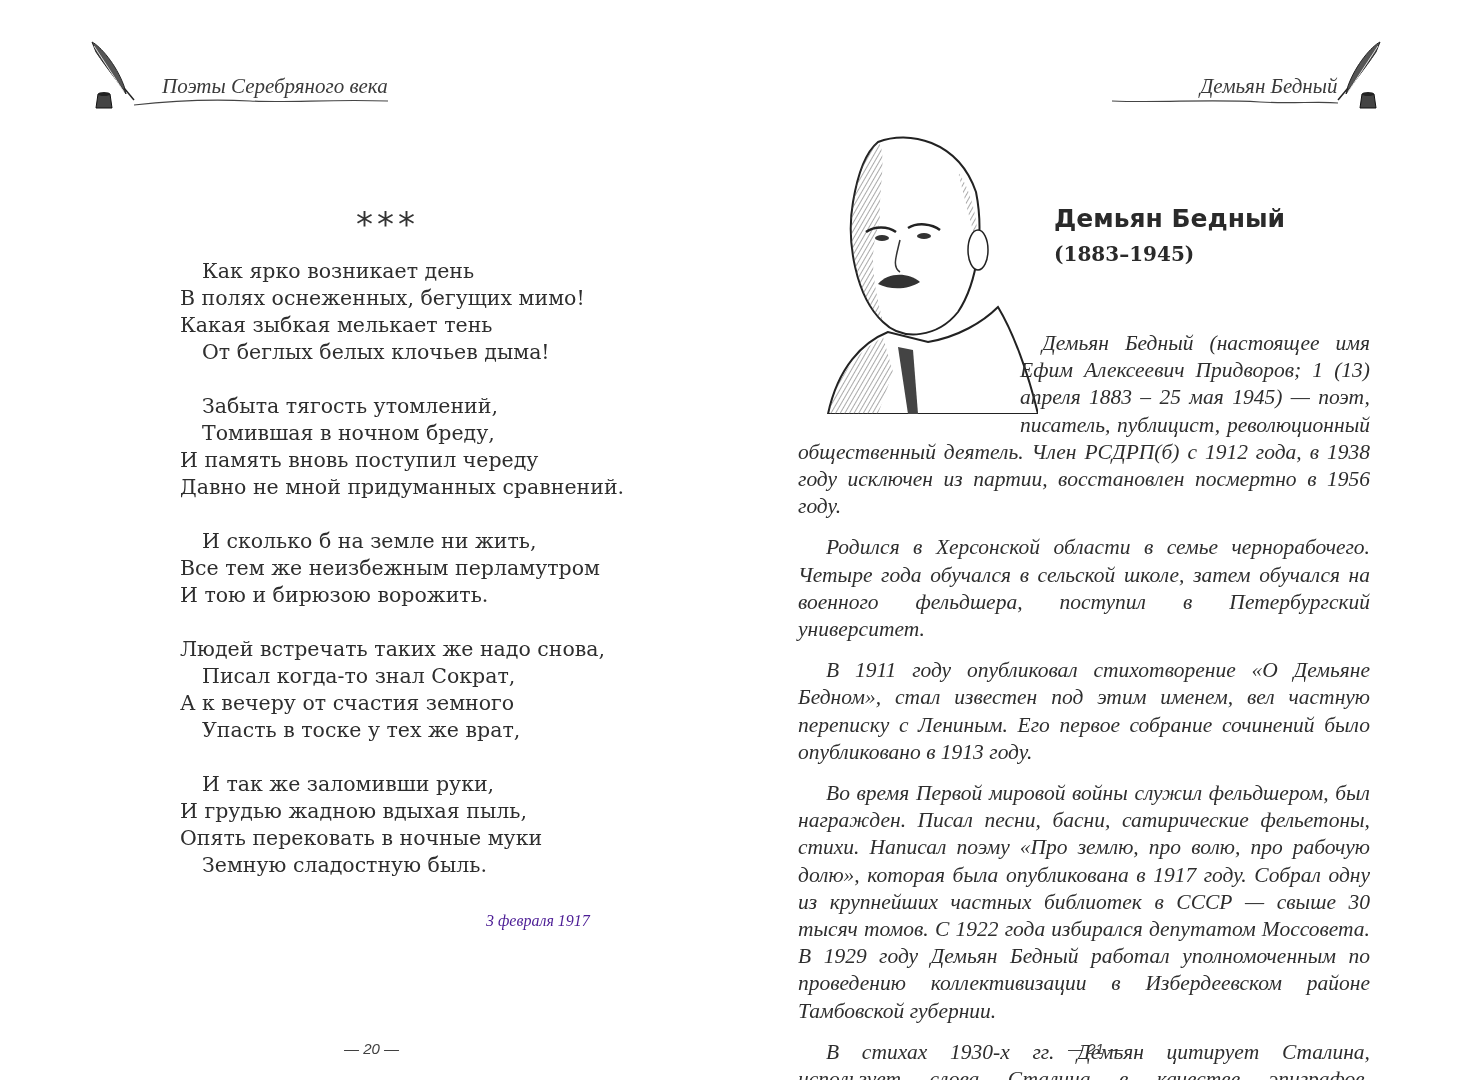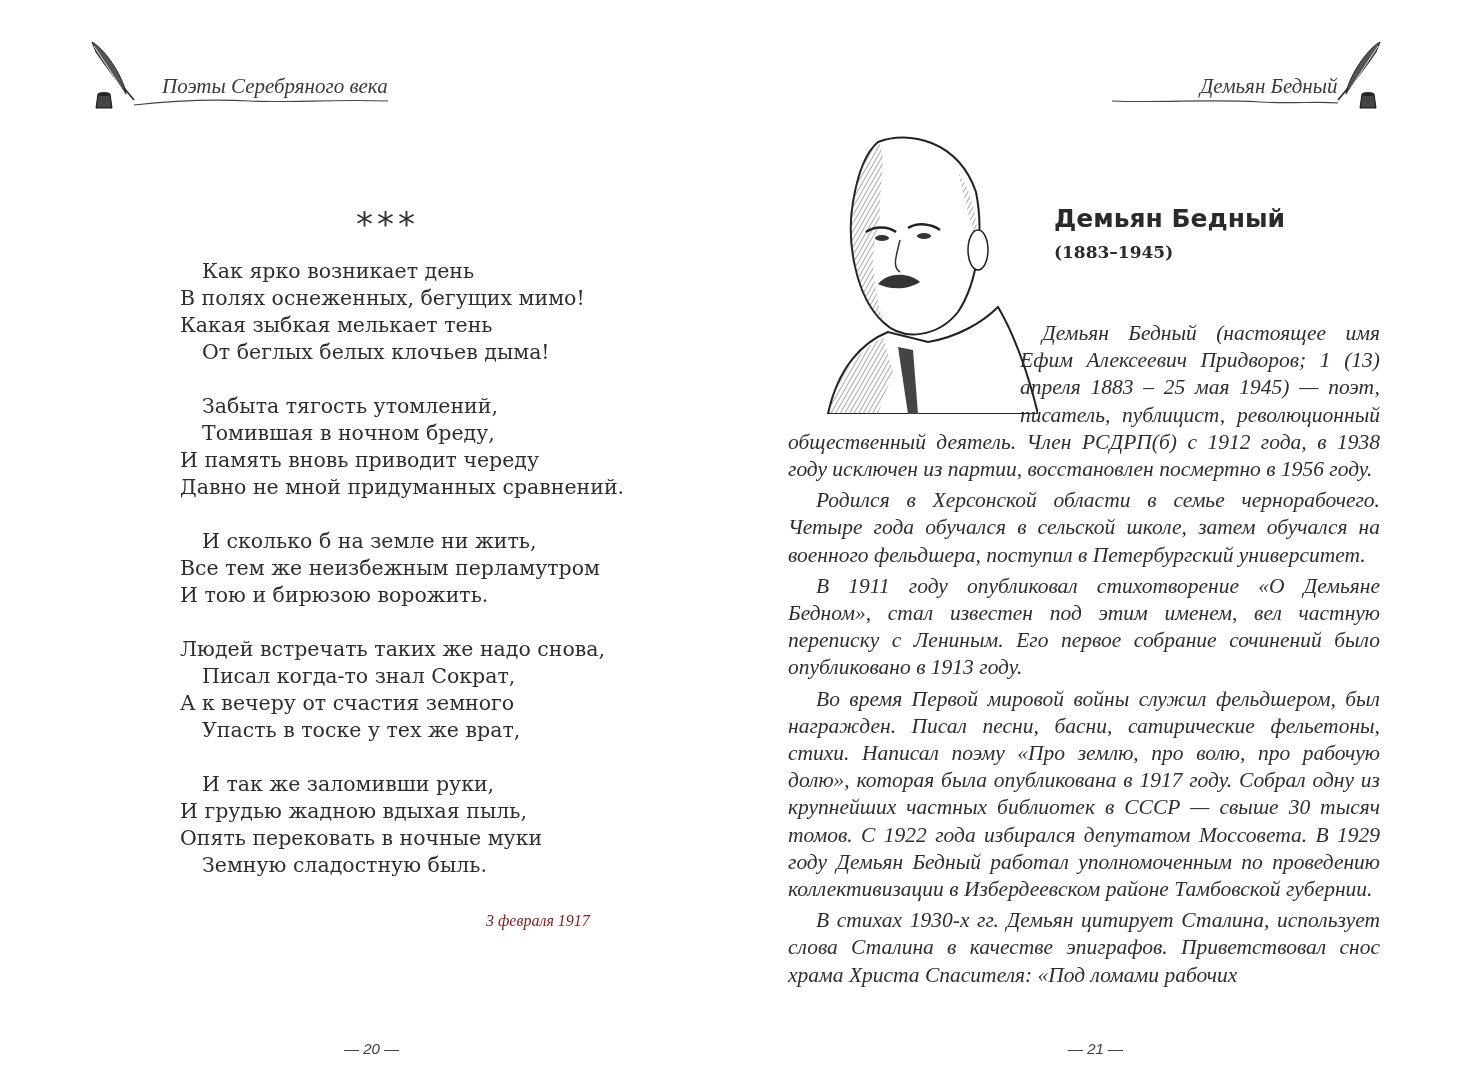--- a/index.html
+++ b/index.html
@@ -14,29 +14,29 @@
   #left-quill{left:86px;top:36px;}
   #right-quill{left:590px;top:36px;}
   .head-line{position:absolute;}
   #left-line{left:130px;top:95px;}
   #right-line{left:372px;top:95px;}
   #poem-stars{position:absolute;left:356px;top:204px;font-size:34px;letter-spacing:4px;font-family:"DejaVu Sans",sans-serif;color:#333;}
   #poem{position:absolute;left:164px;top:258px;width:450px;}
   .stanza{margin:0 0 27px 16px;}
   .verse{font-size:20.5px;line-height:27px;white-space:nowrap;font-family:"DejaVu Serif",serif;color:#2e2e2e;}
   .verse.indent{padding-left:22px;}
-  #poem-date{position:absolute;left:486px;top:912px;font-style:italic;font-size:16px;font-family:"Liberation Serif",serif;color:#7f1d1d;}
+  #poem-date{position:absolute;left:486px;top:912px;font-style:italic;font-size:16px;font-family:"Liberation Serif",serif;color:#4c1d95;}
   .folio{position:absolute;top:1040px;font-family:"Liberation Sans",sans-serif;font-style:italic;font-size:15px;color:#404040;}
   #left-folio{left:344px;}
   #right-folio{left:330px;}
   #portrait{position:absolute;left:70px;top:132px;width:230px;height:282px;}
   #author-name{position:absolute;left:316px;top:204px;font-family:"DejaVu Sans",sans-serif;font-weight:bold;font-size:25px;color:#2a2a2a;}
-  #author-years{position:absolute;left:316px;top:242px;font-family:"DejaVu Serif",serif;font-weight:bold;font-size:17px;color:#2a2a2a;}
+  #author-years{position:absolute;left:316px;top:242px;font-family:"DejaVu Serif",serif;font-weight:bold;font-size:20px;color:#2a2a2a;}
   #bio{position:absolute;left:46px;top:316px;width:600px;font-family:"Liberation Serif",serif;font-style:italic;font-size:21.5px;line-height:27.2px;color:#2e2e2e;text-align:justify;}
-  .bio-para{margin:4px;text-indent:28px;}
+  .bio-para{margin:14px;text-indent:28px;}
   .bio-float{float:left;width:236px;height:112px;shape-outside:inset(0);}
   .bio-first{text-indent:0;}
   .bio-first .lead{padding-left:22px;}
 </style>
 </head>
 <body>
 
 <div class="page" id="left-page">
   <svg class="quill" id="left-quill" width="60" height="80" viewBox="0 0 60 80">
     <path d="M6 6 C14 10 30 28 38 50 L40 58 C34 48 22 34 10 16 Z" fill="#555" stroke="#222" stroke-width="1"></path>
@@ -54,21 +54,21 @@
   <div id="poem">
       <div class="stanza">
         <div class="verse indent">Как ярко возникает день</div>
         <div class="verse">В полях оснеженных, бегущих мимо!</div>
         <div class="verse">Какая зыбкая мелькает тень</div>
         <div class="verse indent">От беглых белых клочьев дыма!</div>
       </div>
       <div class="stanza">
         <div class="verse indent">Забыта тягость утомлений,</div>
         <div class="verse indent">Томившая в ночном бреду,</div>
-        <div class="verse">И память вновь приводит череду</div>
+        <div class="verse">И память вновь поступил череду</div>
         <div class="verse">Давно не мной придуманных сравнений.</div>
       </div>
       <div class="stanza">
         <div class="verse indent">И сколько б на земле ни жить,</div>
         <div class="verse">Все тем же неизбежным перламутром</div>
         <div class="verse">И тою и бирюзою ворожить.</div>
       </div>
       <div class="stanza">
         <div class="verse">Людей встречать таких же надо снова,</div>
         <div class="verse indent">Писал когда-то знал Сократ,</div>

